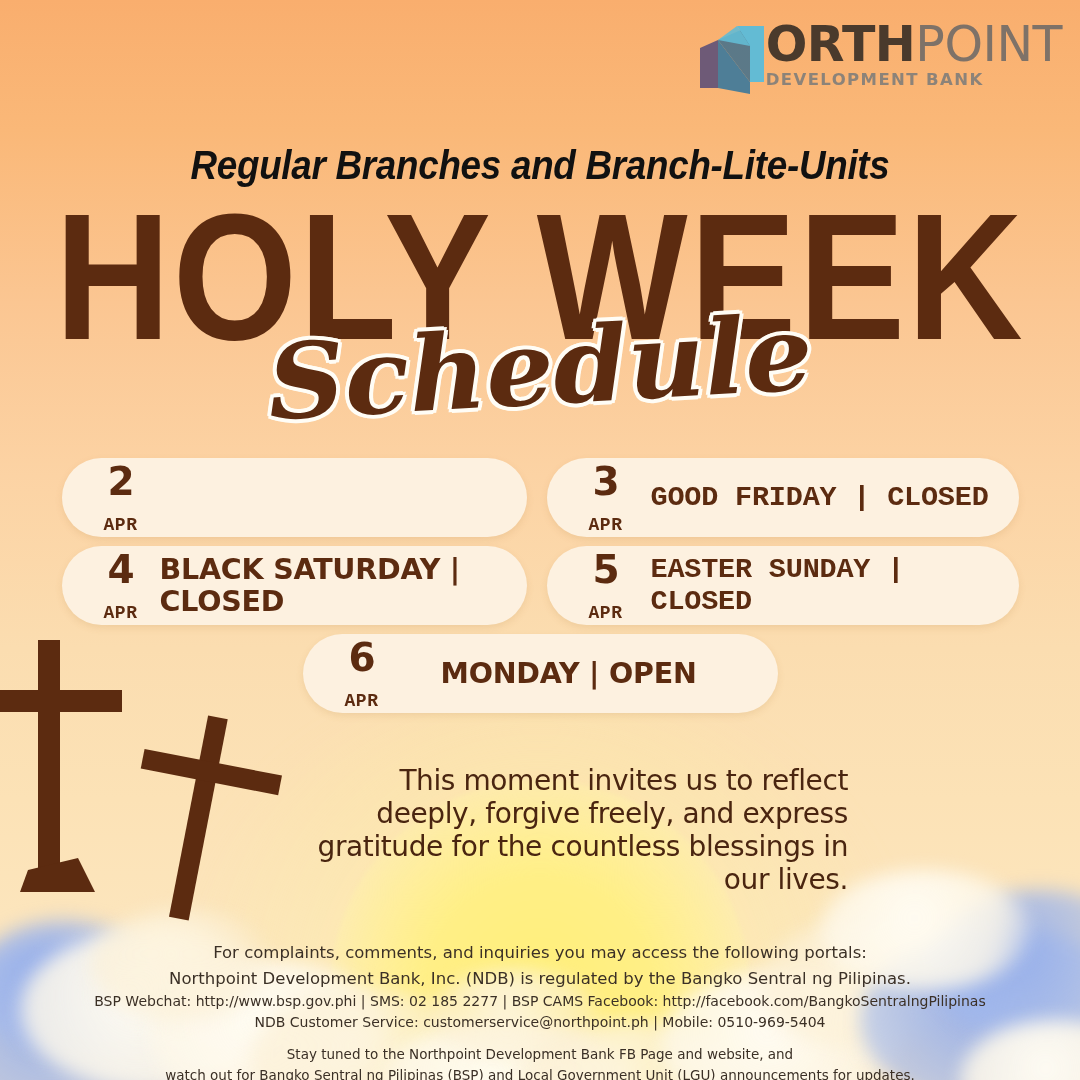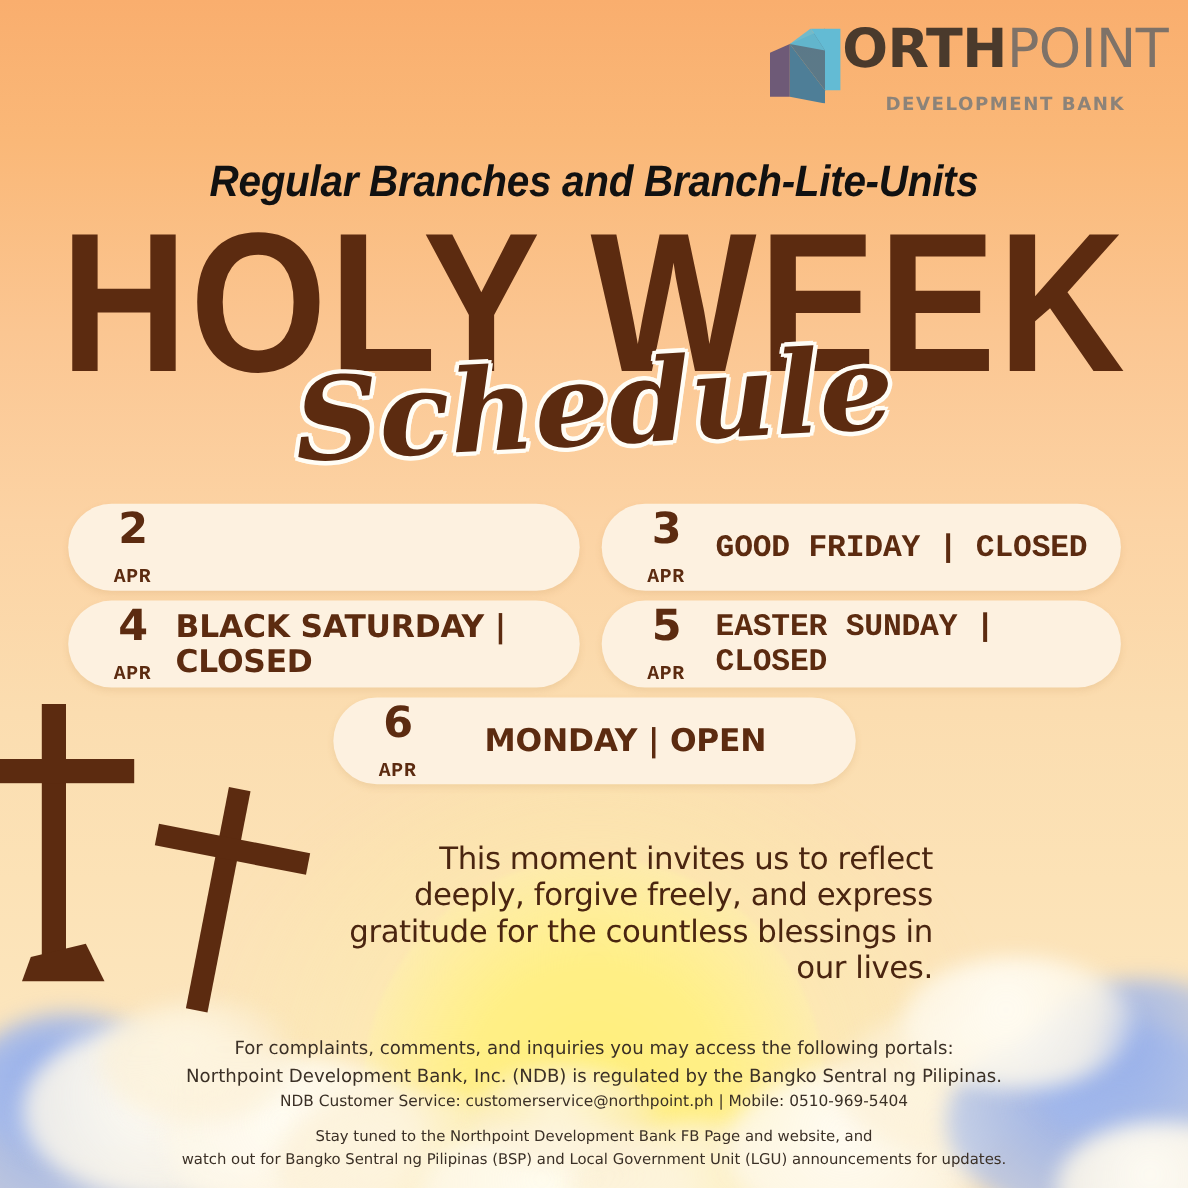--- a/index.html
+++ b/index.html
@@ -51,21 +51,21 @@
   .logo-mark{width:74px;height:68px;margin-top:4px;}
   .logo-text{display:flex;flex-direction:column;justify-content:flex-start;margin-left:-2px;}
   .logo-north{
     font-size:49px;font-weight:bold;letter-spacing:-0.5px;line-height:0.95;
     font-family:"DejaVu Sans", sans-serif;
   }
   .lt-a{color:#4A3A2C;}
   .lt-b{color:#7E7268;font-weight:normal;}
   .logo-sub{
     color:#8C8379;font-size:16.5px;font-weight:bold;letter-spacing:1.4px;
-    text-align:center;margin-top:16px;font-family:"DejaVu Sans", sans-serif;
+    text-align:left;margin-top:1px;font-family:"DejaVu Sans", sans-serif;
   }
 
   
   .subtitle{
     position:absolute;top:143px;left:0;width:1080px;text-align:center;
     font-family:"Liberation Sans Narrow","Liberation Sans", sans-serif;
     font-style:italic;font-weight:bold;font-size:40px;color:#111;
     letter-spacing:-0.3px;transform:scaleX(0.92);
   }
   .bigtitle{
@@ -233,18 +233,19 @@
       <rect x="186" y="75" width="20" height="205"></rect>
       <rect x="130" y="120" width="140" height="20"></rect>
     </g>
   </svg>
 
   <div class="reflect">This moment invites us to reflect deeply, forgive freely, and express gratitude for the countless blessings in our lives.</div>
 
   <div class="footer">
     <div class="f1">For complaints, comments, and inquiries you may access the following portals:</div>
     <div class="f1">Northpoint Development Bank, Inc. (NDB) is regulated by the Bangko Sentral  ng Pilipinas.</div>
+    <div class="f2">BSP Webchat: http://www.bsp.gov.phi  | SMS: 02 185 2277 | BSP CAMS Facebook: http://facebook.com/BangkoSentralngPilipinas</div>
     <div class="f2">NDB Customer Service: customerservice@northpoint.ph | Mobile: 0510-969-5404</div>
     <div class="f3">Stay tuned to the Northpoint Development Bank FB Page and website, and</div>
     <div class="f3" style="margin-top:0">watch out for Bangko Sentral ng Pilipinas (BSP) and Local Government Unit (LGU)  announcements for updates.</div>
   </div>
 
 </div>
 
 </body></html>

